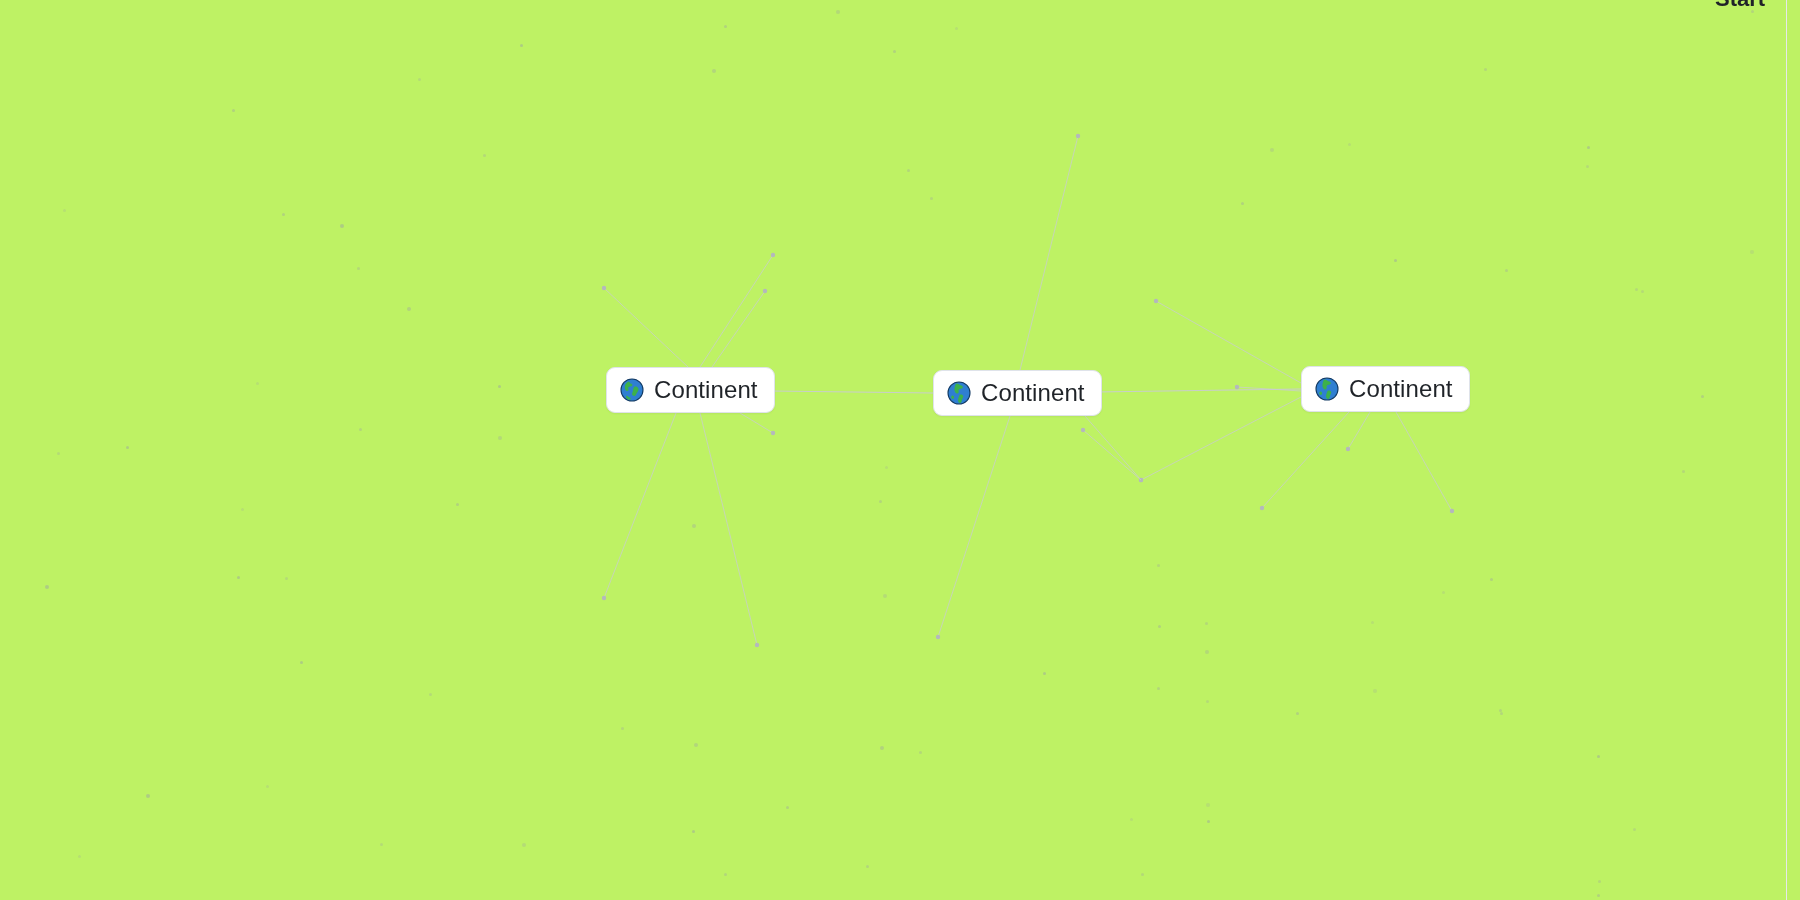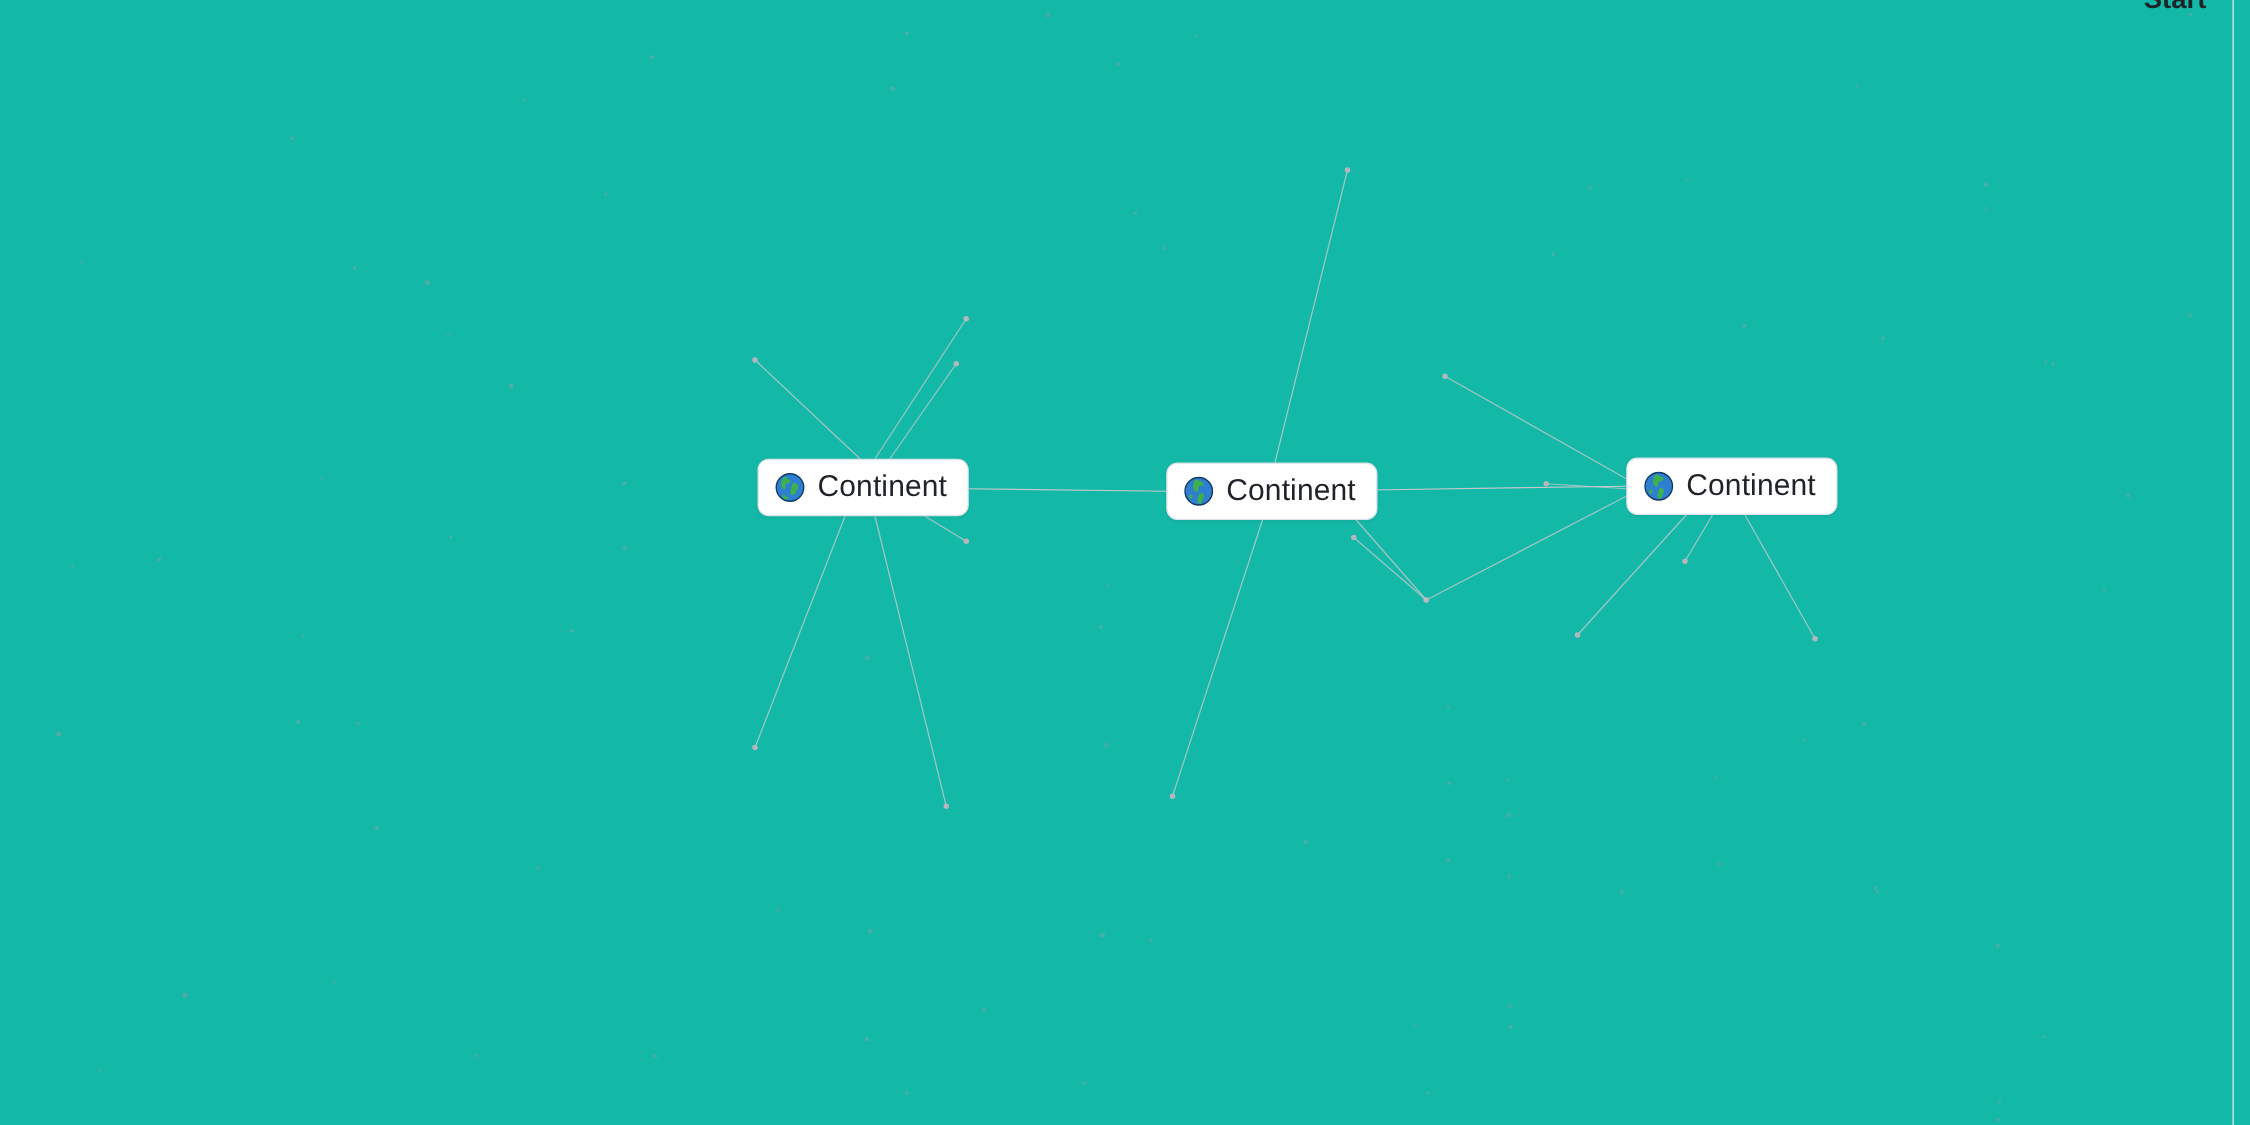--- a/index.html
+++ b/index.html
@@ -6,21 +6,21 @@
   html,body { width:1800px; height:900px; overflow:hidden; }
   body {
     background:#ffffff;
     font-family:"Liberation Sans", sans-serif;
     position:relative;
   }
   #canvas {
     position:absolute;
     left:0; top:0;
     width:1800px; height:900px;
-    background-color:#14b8a6;
+    background-color:#bef264;
     overflow:hidden;
   }
   #dots-layer, #edges-layer {
     position:absolute; left:0; top:0;
     width:1800px; height:900px;
     pointer-events:none;
   }
   .bg-dot {
     position:absolute;
     width:3px; height:3px;

